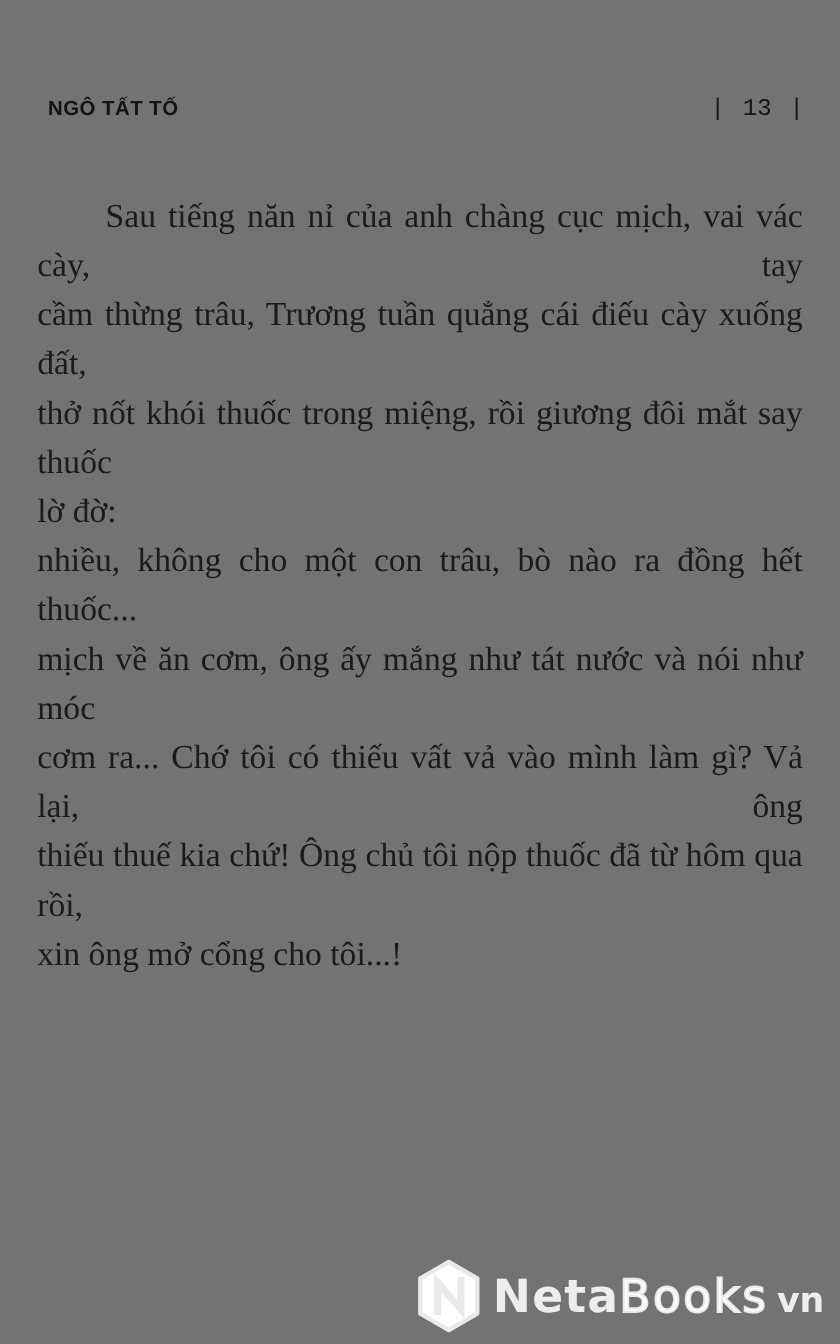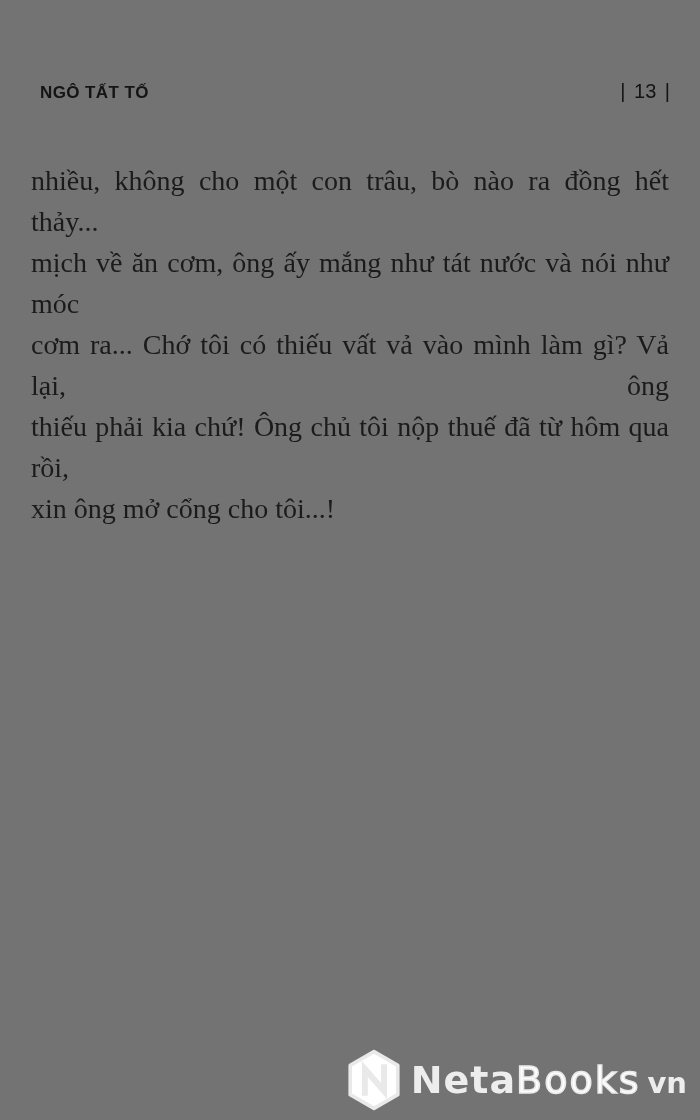--- a/index.html
+++ b/index.html
@@ -21,21 +21,21 @@
     align-items: baseline;
   }
   .author-name {
     font-family: "Liberation Sans", "DejaVu Sans", sans-serif;
     font-weight: 700;
     font-size: 17px;
     letter-spacing: 0.4px;
     color: #141414;
   }
   .page-number {
-    font-family: Liberation Sans, sans-serif;
+    font-family: Liberation Mono, monospace;
     font-size: 20px;
     word-spacing: 3px;
     color: #141414;
   }
   .text-block {
     position: absolute;
     top: 160px;
     left: 31px;
     width: 638px;
     font-size: 28px;
@@ -89,29 +89,35 @@
 
 <div class="page">
 
   <div class="page-header">
     <span class="author-name">NGÔ TẤT TỐ</span>
     <span class="page-number">| 13 |</span>
   </div>
 
   <div class="text-block">
 
+    <div class="paragraph">
+      <div class="line first">Sau tiếng năn nỉ của anh chàng cục mịch, vai vác cày, tay</div>
+      <div class="line">cầm thừng trâu, Trương tuần quẳng cái điếu cày xuống đất,</div>
+      <div class="line">thở nốt khói thuốc trong miệng, rồi giương đôi mắt say thuốc</div>
+      <div class="line last">lờ đờ:</div>
+    </div>
 
     <div class="paragraph">
-      <div class="line last">nhiều, không cho một con trâu, bò nào ra đồng hết thảy...</div>
+      <div class="line last">nhiều, không cho một con trâu, bò nào ra đồng hết thuốc...</div>
     </div>
 
     <div class="paragraph">
       <div class="line">mịch về ăn cơm, ông ấy mắng như tát nước và nói như móc</div>
       <div class="line">cơm ra... Chớ tôi có thiếu vất vả vào mình làm gì? Vả lại, ông</div>
-      <div class="line">thiếu phải kia chứ! Ông chủ tôi nộp thuế đã từ hôm qua rồi,</div>
+      <div class="line">thiếu thuế kia chứ! Ông chủ tôi nộp thuốc đã từ hôm qua rồi,</div>
       <div class="line last">xin ông mở cổng cho tôi...!</div>
     </div>
 
   </div>
 
   <div class="watermark">
     <svg class="wm-logo" width="60" height="64" viewBox="0 0 64 70" fill="none" xmlns="http://www.w3.org/2000/svg">
       <path d="M32 4 L58 19 V51 L32 66 L6 51 V19 Z" stroke="#e9e9e9" stroke-width="4" stroke-linejoin="round" fill="#ffffff"></path>
       <path d="M22 49 V23 L43 47 V21" stroke="#e9e9e9" stroke-width="6.5" stroke-linecap="square" stroke-linejoin="miter" fill="none"></path>
     </svg>

